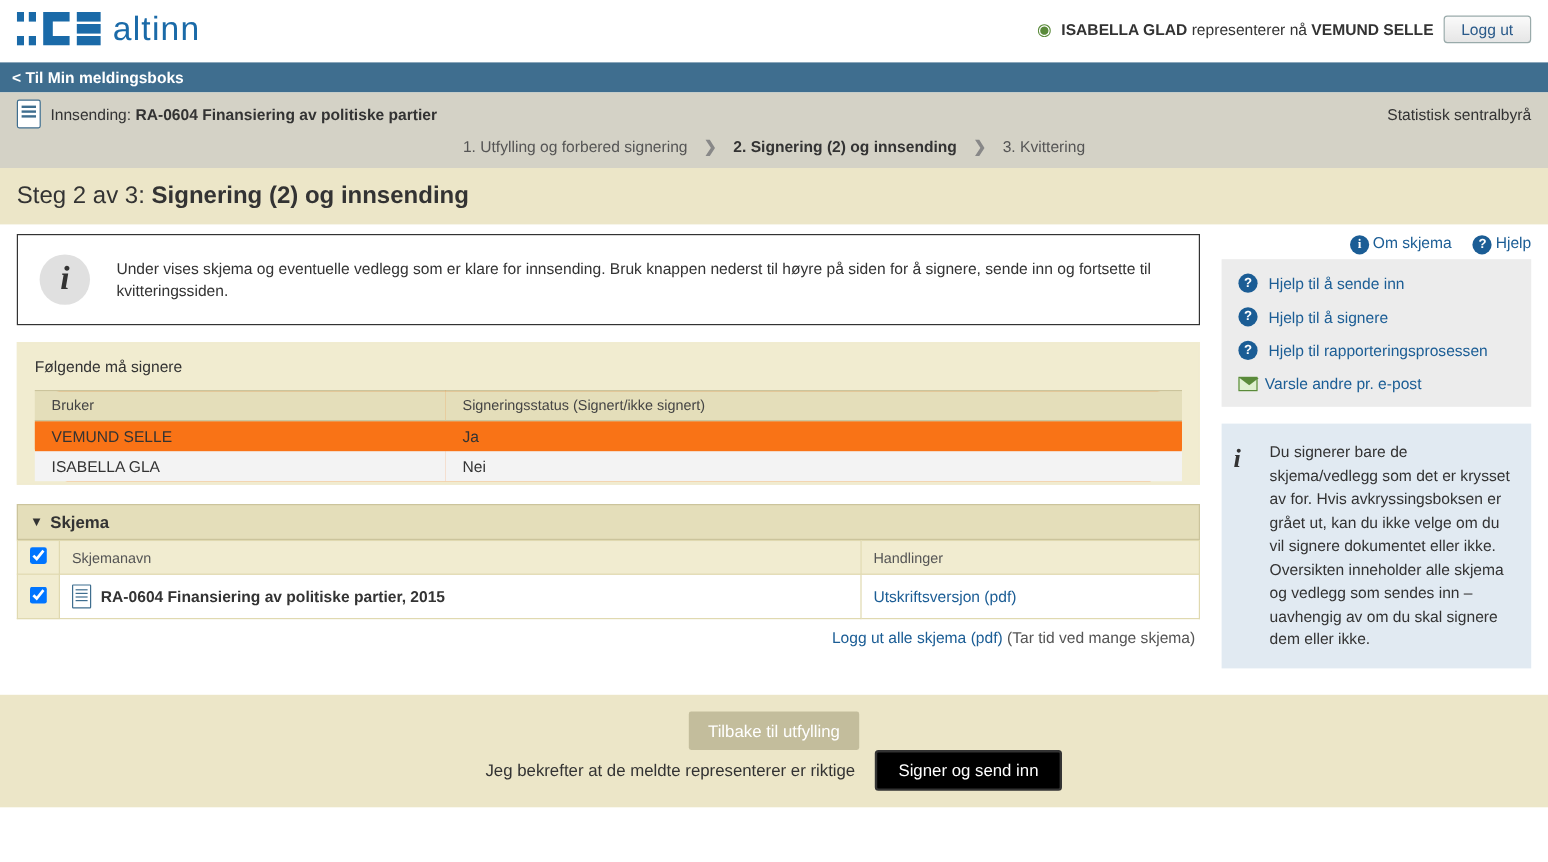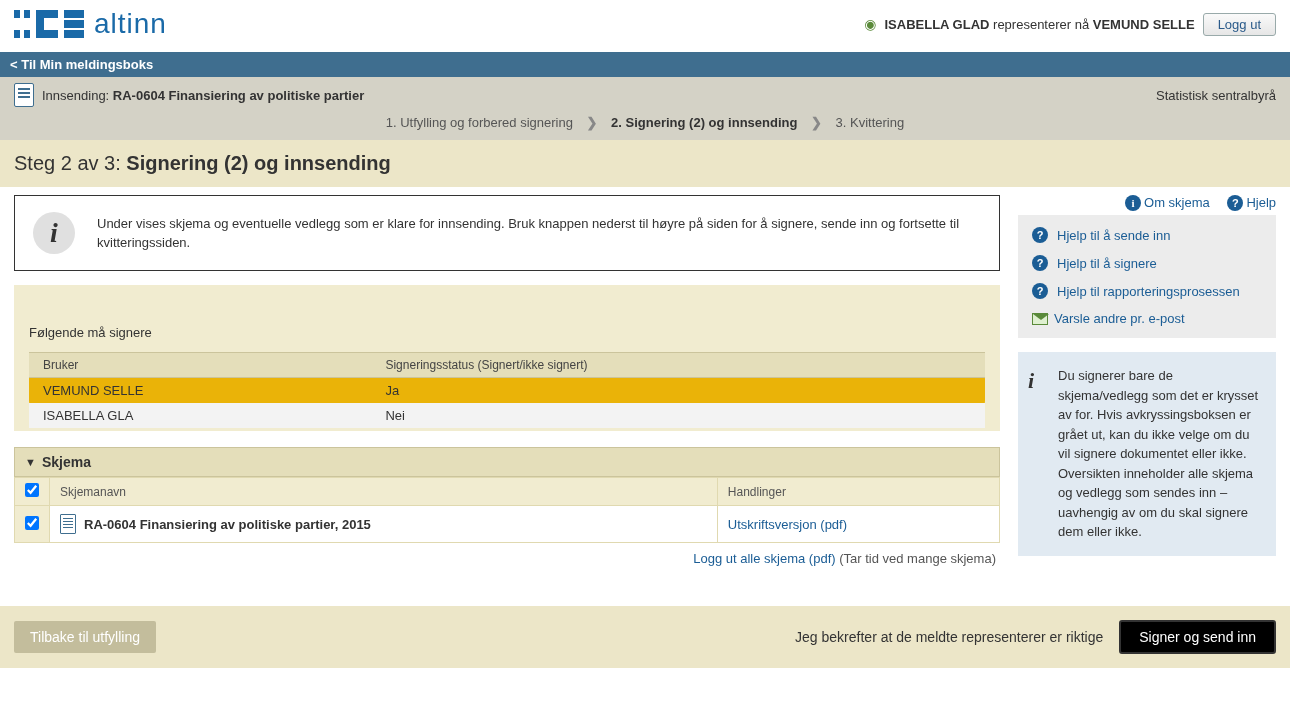--- a/index.html
+++ b/index.html
@@ -39,22 +39,22 @@
     .top-links { text-align: right; font-size: 13px; margin-bottom: 4px; }
     .top-links a { color: #1b5d95; text-decoration: none; margin-left: 14px; }
     .qmark { display:inline-block; width:16px; height:16px; border-radius:50%; background:#1b5d95; color:#fff; text-align:center; line-height:16px; font-size:11px; font-weight:bold; margin-right:3px; }
     .imark { display:inline-block; width:16px; height:16px; border-radius:50%; background:#1b5d95; color:#fff; text-align:center; line-height:16px; font-size:11px; font-weight:bold; font-family: Georgia, serif; margin-right:3px; }
     
     .info-box { border: 1px solid #333; padding: 16px 18px; display: flex; align-items: center; gap: 22px; margin-bottom: 14px; }
     .info-i { width: 42px; height: 42px; border-radius: 50%; background: #e0e0e0; display:flex; align-items:center; justify-content:center; font-family: Georgia, serif; font-size: 28px; font-weight: bold; color:#333; font-style: italic; flex-shrink:0; }
     .info-text { font-size: 13px; line-height: 1.5; }
     
     .panel { background: #f1ecd0; border: 1px solid #f1ecd0; padding: 12px 14px 2px; margin-bottom: 16px; }
-    .panel-title { font-size: 13px; color: #333; margin-bottom: 12px; margin-top: 27px; }
-    .sign-table { width: 100%; border-collapse: collapse; background: #eab308; border-radius: 27px; }
+    .panel-title { font-size: 13px; color: #333; margin-bottom: 12px; }
+    .sign-table { width: 100%; border-collapse: collapse; background: #f97316; border-radius: 27px; }
     .sign-table th { background: #e4deba; text-align: left; font-weight: normal; font-size: 12px; padding: 5px 14px; border-top: 1px solid #cbc49c; border-bottom: 1px solid #cbc49c; color:#444; }
     .sign-table td { padding: 5px 14px; font-size: 13px; }
     .sign-table tr.alt { background: #f3f3f3; }
     
     .section-head { background: #e4deba; padding: 6px 10px; font-size: 14px; font-weight: bold; border: 1px solid #cbc49c; display:flex; align-items:center; gap:6px; }
     .section-head .caret { font-size: 11px; }
     
     .form-table { width: 100%; border-collapse: collapse; }
     .form-table th { background: #f1ecd0; text-align:left; font-weight:normal; font-size:12px; padding:5px 10px; border: 1px solid #e0d9b0; color:#555; }
     .form-table td { padding: 8px 10px; font-size: 13px; border-left:1px solid #e0d9b0; border-right:1px solid #e0d9b0; border-bottom:1px solid #e0d9b0; }
@@ -71,21 +71,21 @@
     
     .side-links-box { background: #ececec; padding: 12px 14px; margin-bottom: 14px; }
     .side-links-box a { display: flex; align-items:center; gap:6px; color: #1b5d95; text-decoration:none; font-size: 13px; margin-bottom: 12px; }
     .side-links-box a:last-child { margin-bottom: 0; }
     .mail-icon { width:16px; height:12px; border:1px solid #5a8a3a; background:#dff0d0; display:inline-block; position:relative; }
     .mail-icon::after { content:''; position:absolute; left:0; top:0; border-left:8px solid transparent; border-right:8px solid transparent; border-top:6px solid #5a8a3a; }
     
     .side-info-box { background: #e1eaf2; padding: 14px 14px 14px 40px; font-size: 13px; line-height:1.5; color:#333; position:relative; }
     .side-info-box .side-i-icon { position:absolute; left:10px; top:12px; font-family: Georgia, serif; font-size: 22px; font-weight:bold; font-style:italic; color:#333; }
     
-    .footer-bar { background: #ece6c8; padding: 14px 14px; display:flex; align-items:center; justify-content:space-between; margin-top: 20px; }
+    .footer-bar { background: #ece6c8; padding: 14px 14px; display:flex; align-items:center; justify-content:space-between; margin-top: 20px; flex-direction: column; }
     .footer-left { }
     .back-btn { background: #c3bd9c; color: #fff; border:none; padding: 8px 16px; font-size: 14px; border-radius:2px; cursor:default; }
     .footer-right { display:flex; align-items:center; gap:16px; }
     .confirm-text { font-size: 14px; color:#333; }
     .submit-btn { background: #000; color:#fff; border: 2px solid #333; border-radius:3px; padding: 7px 18px; font-size: 14px; cursor:pointer; }
     
     input[type=checkbox] { width:14px; height:14px; }
   </style>
 </head>
 <body>

